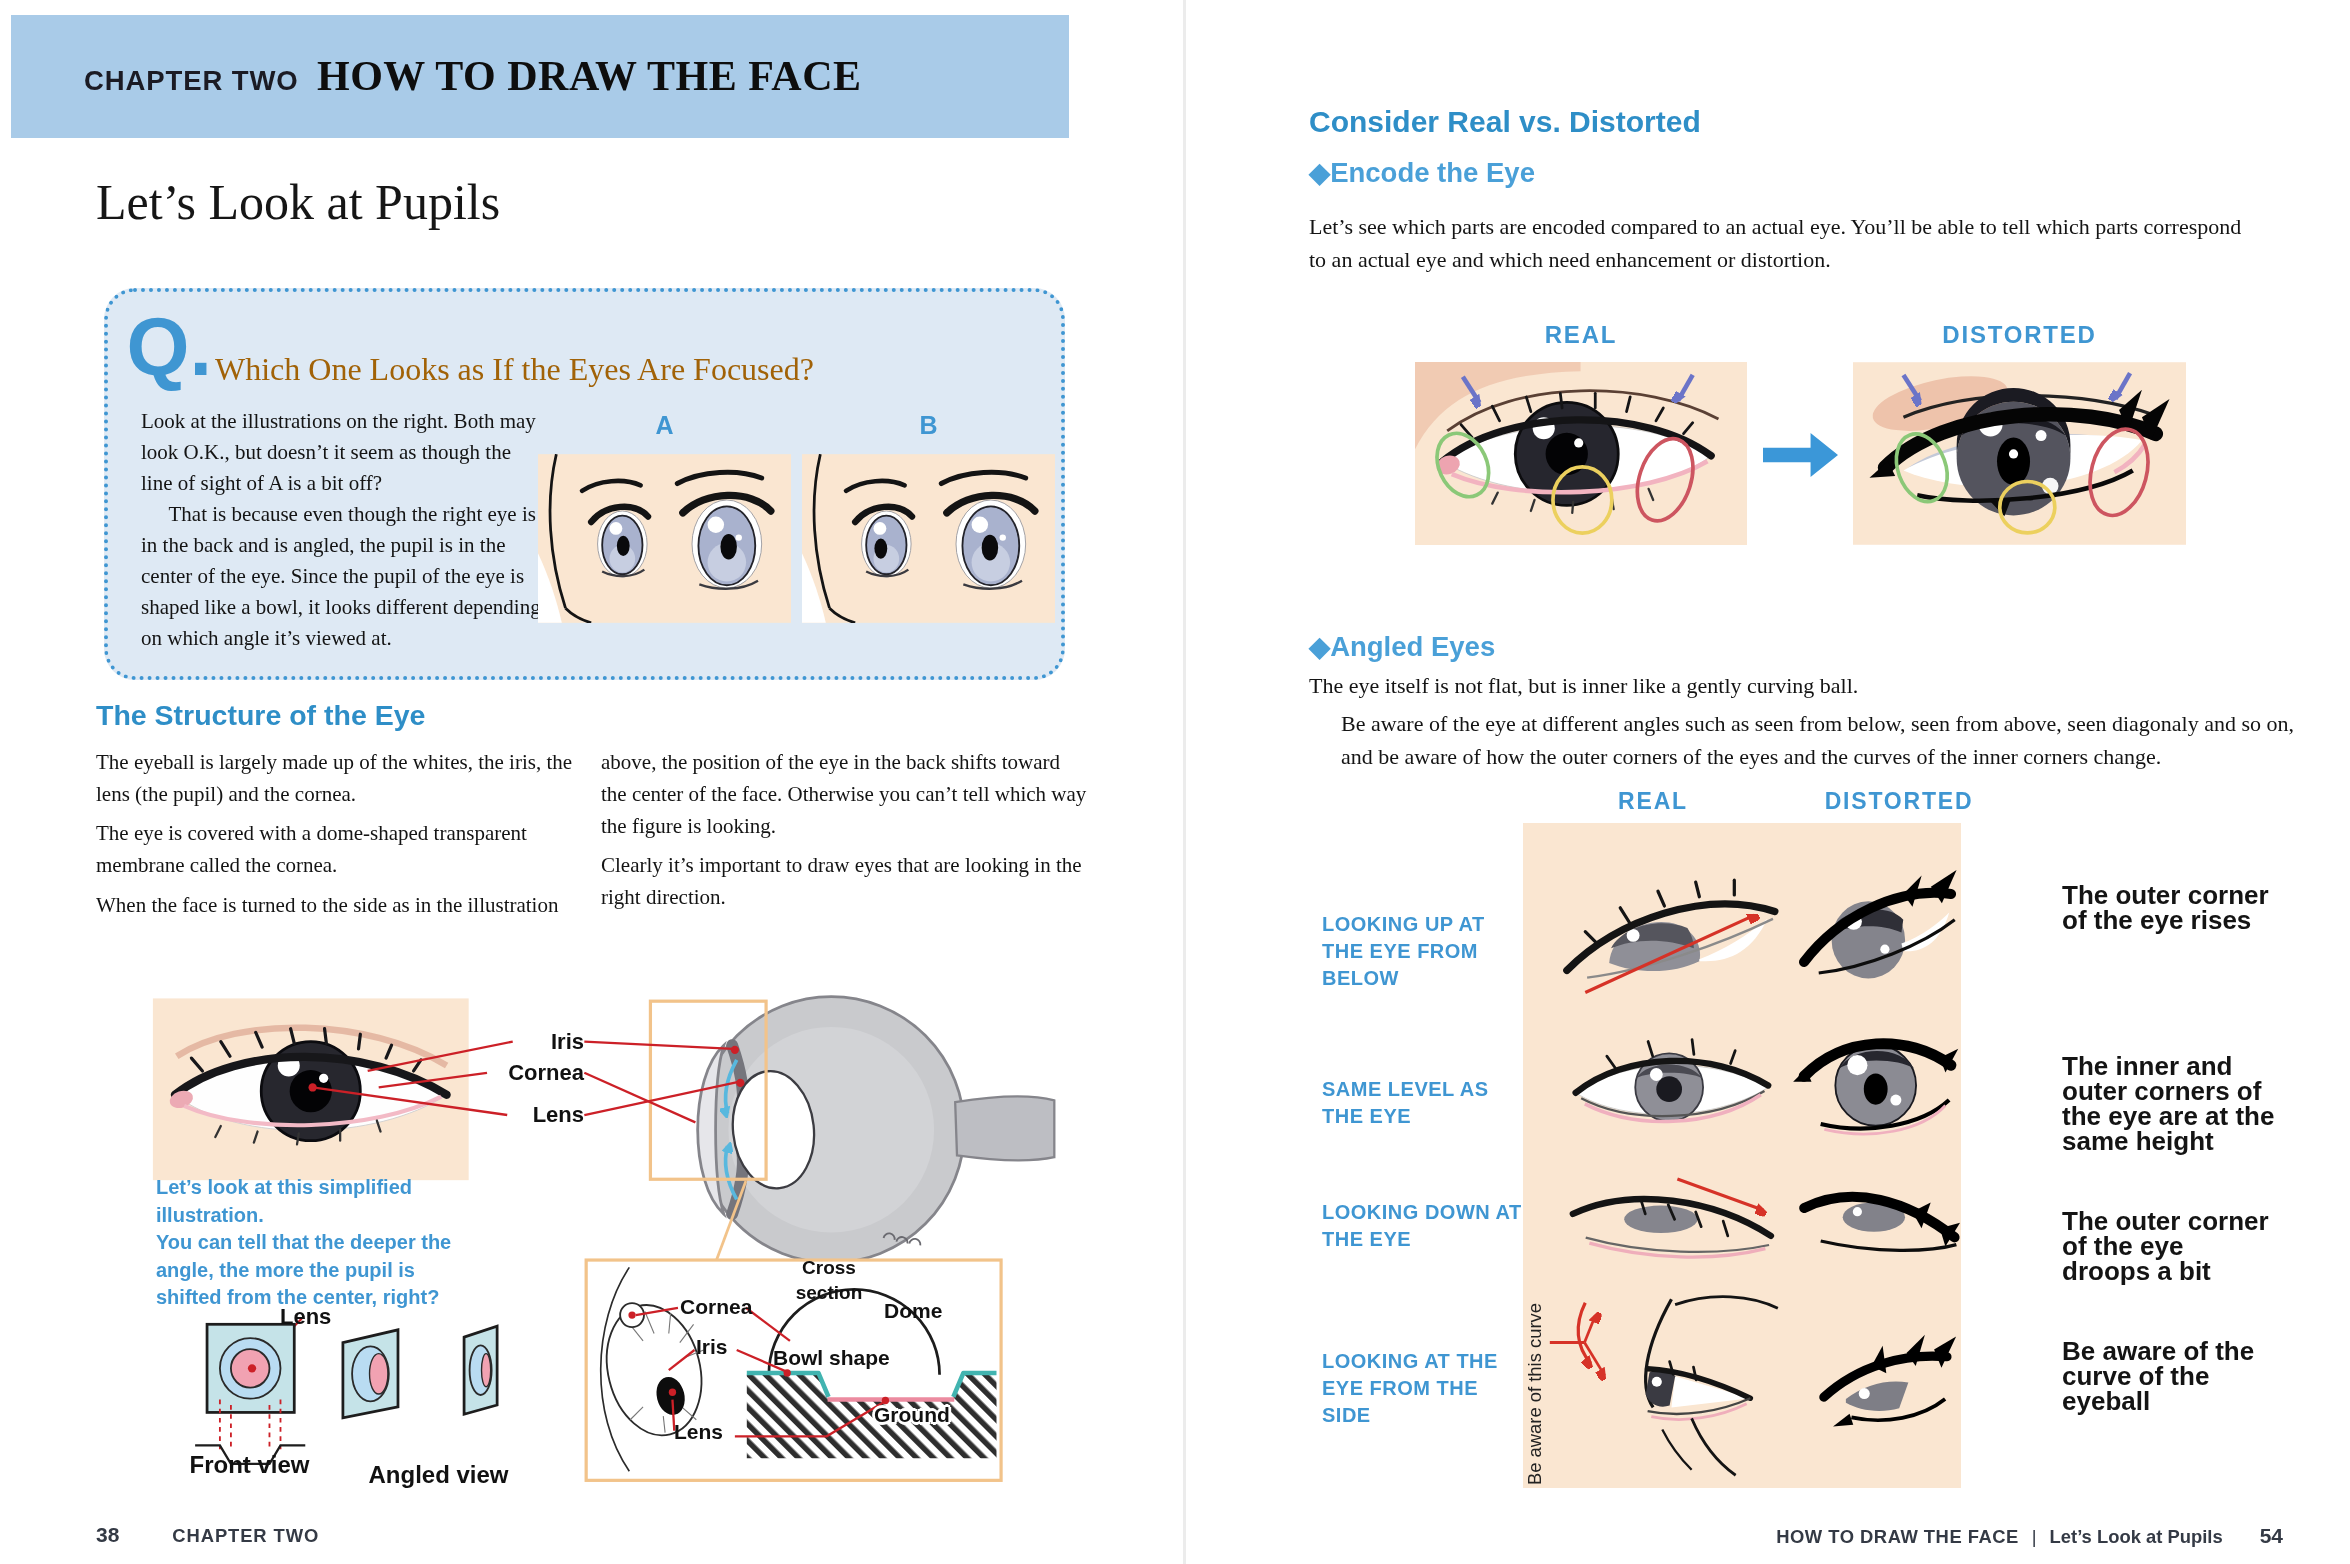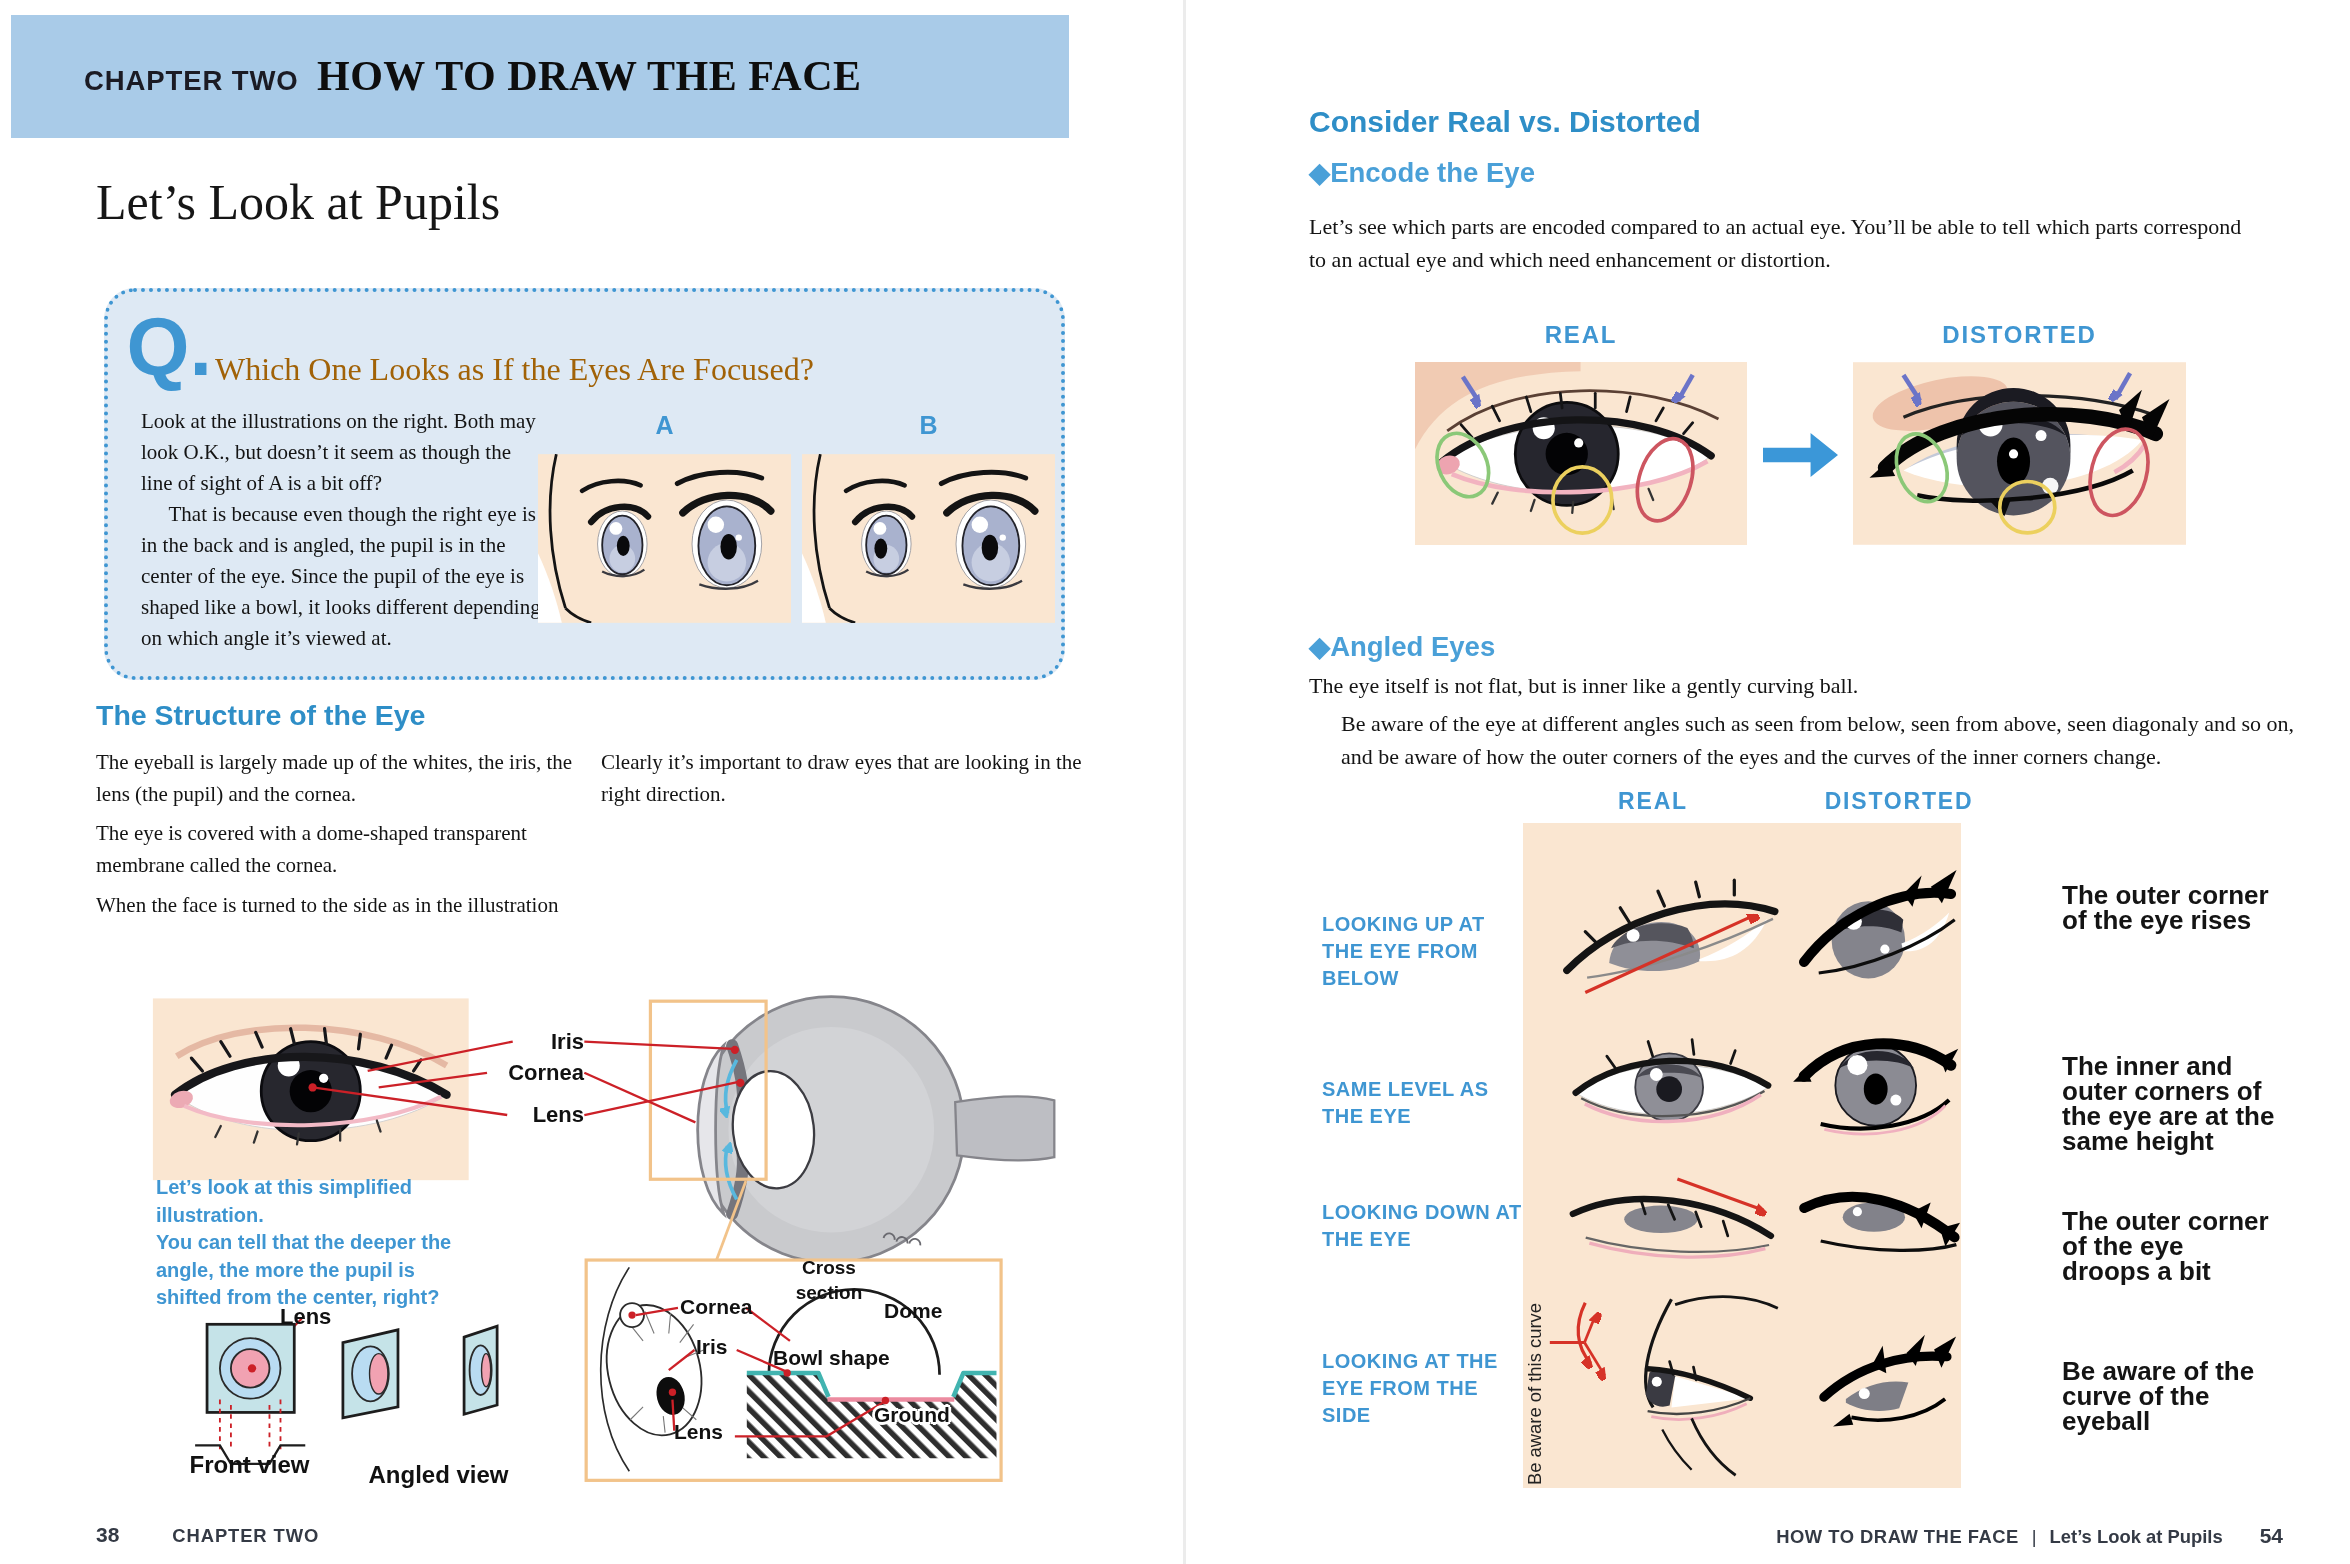--- a/index.html
+++ b/index.html
@@ -155,20 +155,21 @@
       </svg>
     </div>
 
     <div class="abs structure-heading sans">The Structure of the Eye</div>
     <div class="abs bodycol col1">
       <p>The eyeball is largely made up of the whites, the iris, the lens (the pupil) and the cornea.</p>
       <p>The eye is covered with a dome-shaped transparent membrane called the cornea.</p>
       <p>When the face is turned to the side as in the illustration</p>
     </div>
     <div class="abs bodycol col2">
+      <p>above, the position of the eye in the back shifts toward the center of the face. Otherwise you can’t tell which way the figure is looking.</p>
       <p>Clearly it’s important to draw eyes that are looking in the right direction.</p>
     </div>
 
     <div class="abs anatomy">
       <svg class="abs" style="left:0;top:0;" width="992" height="537" viewBox="0 0 1080 585">
 
         <rect x="66" y="7" width="344" height="198" fill="#fae6d1"></rect>
         <path d="M92,70 C160,26 300,28 386,80" stroke="#e2b49e" stroke-width="7" fill="none" opacity=".9"></path>
         <path d="M90,112 C160,62 300,64 386,112 C310,162 160,166 90,112 Z" fill="#fefefe" stroke="#cfcfcf" stroke-width="1"></path>
         <circle cx="238" cy="108" r="54" fill="#27272e" stroke="#0b0b0f" stroke-width="3"></circle>
@@ -501,21 +502,21 @@
     </svg>
 
     <div class="abs row-label" style="top:911px;">LOOKING UP AT THE EYE FROM BELOW</div>
     <div class="abs row-label" style="top:1076px;">SAME LEVEL AS THE EYE</div>
     <div class="abs row-label" style="top:1199px;">LOOKING DOWN AT THE EYE</div>
     <div class="abs row-label" style="top:1348px;">LOOKING AT THE EYE FROM THE SIDE</div>
 
     <div class="abs row-caption" style="top:883px;">The outer corner of the eye rises</div>
     <div class="abs row-caption" style="top:1054px;">The inner and outer corners of the eye are at the same height</div>
     <div class="abs row-caption" style="top:1209px;">The outer corner of the eye droops a bit</div>
-    <div class="abs row-caption" style="top:1339px;margin-top:20px;">Be aware of the curve of the eyeball</div>
+    <div class="abs row-caption" style="top:1339px;">Be aware of the curve of the eyeball</div>
 
     <div class="abs vertical-note">Be aware of this curve</div>
 
     <div class="abs footer-right">
       <span class="footbook">HOW TO DRAW THE FACE</span>
       <span class="footsec">|</span>
       <span class="footsec" style="font-weight:bold;">Let’s Look at Pupils</span>
       <span class="footpage">54</span>
     </div>
   </div>

